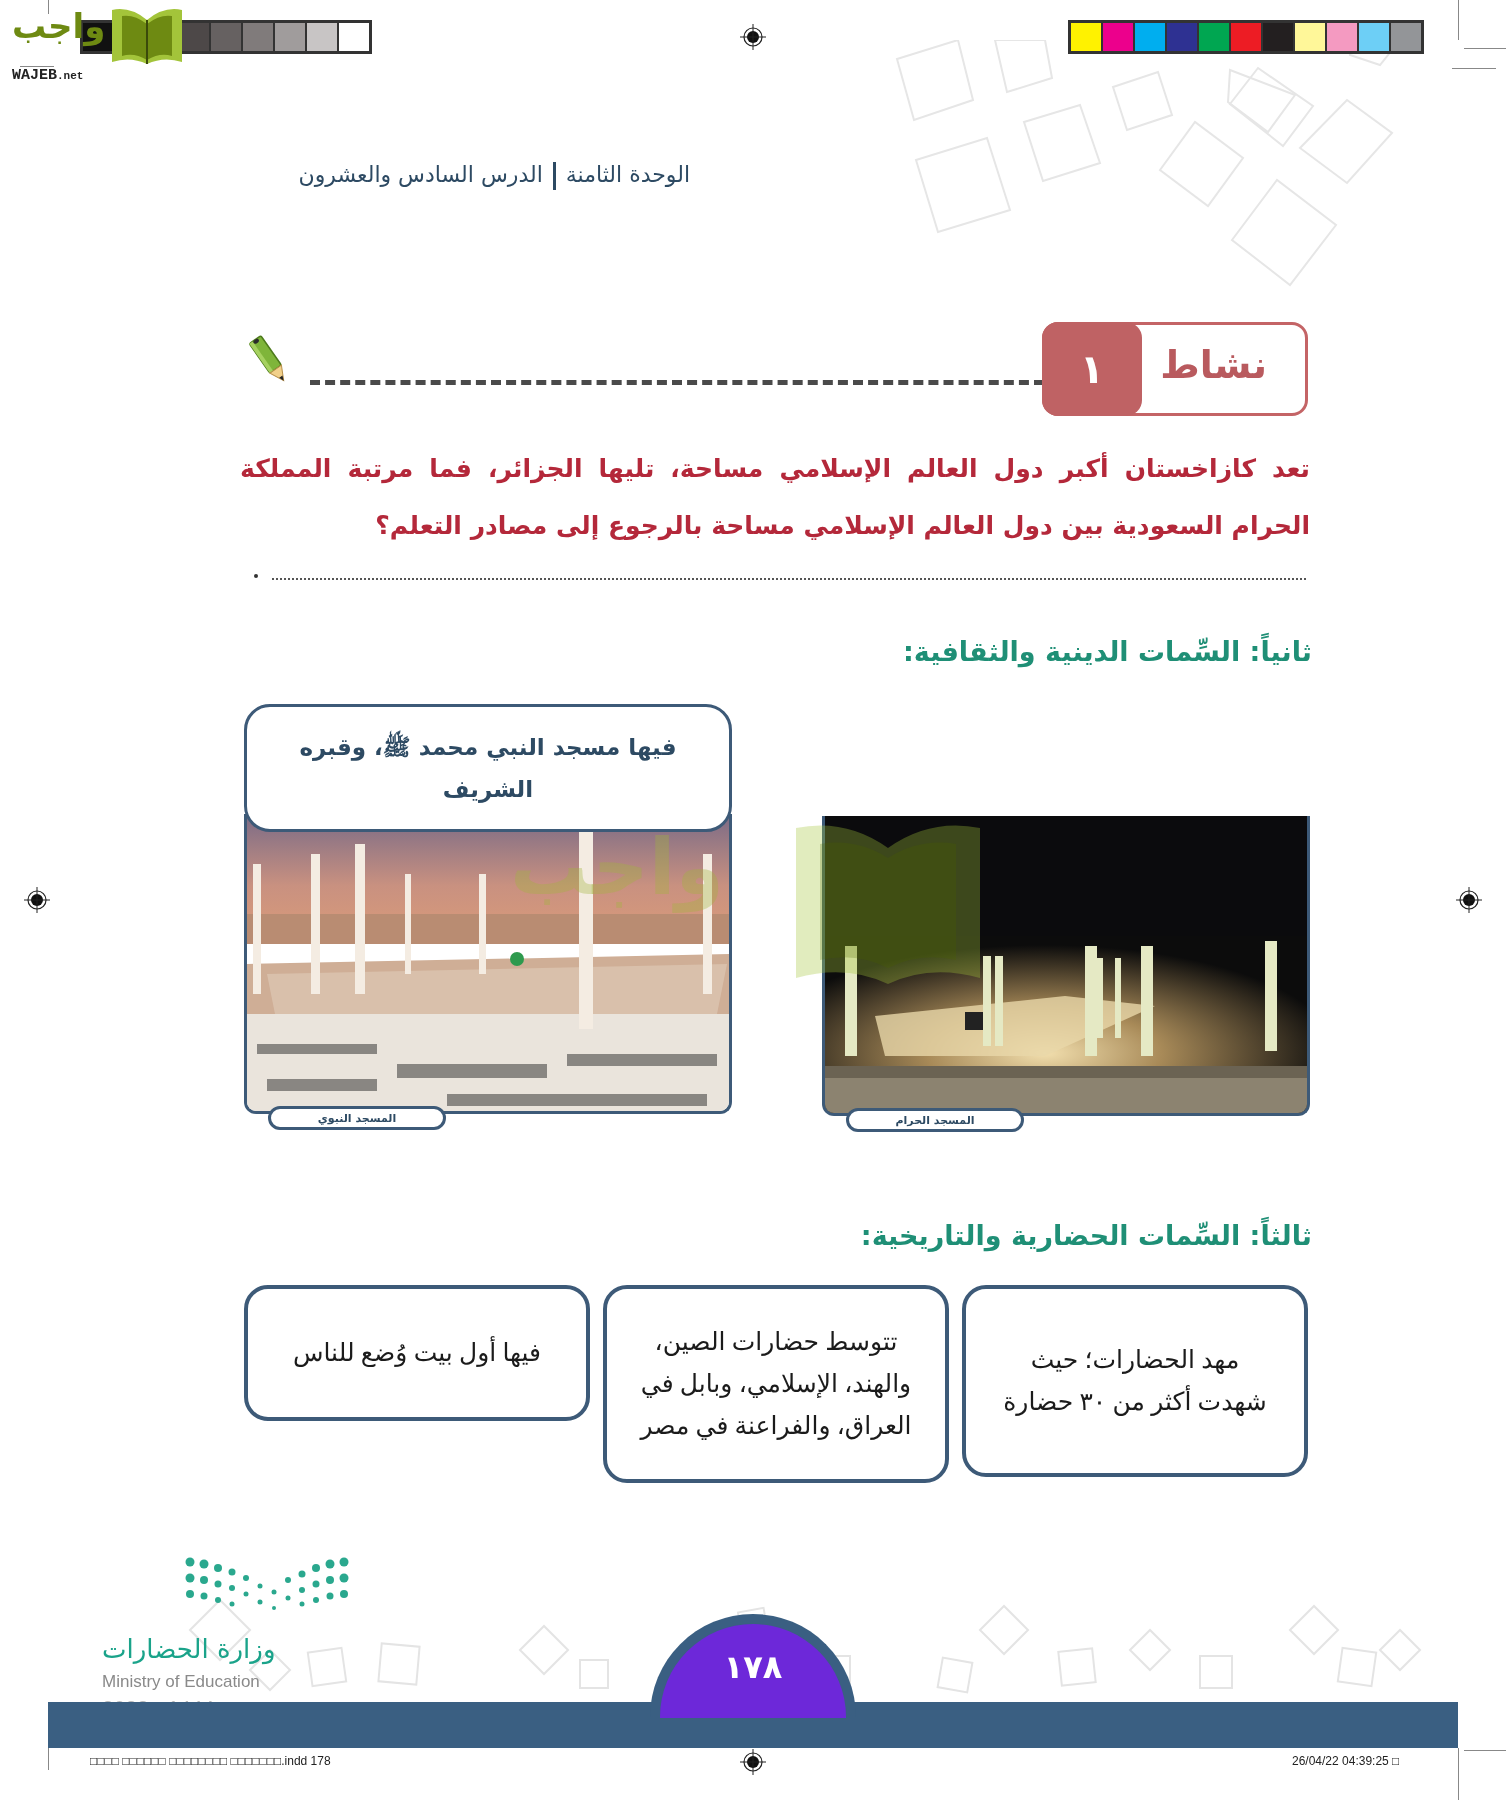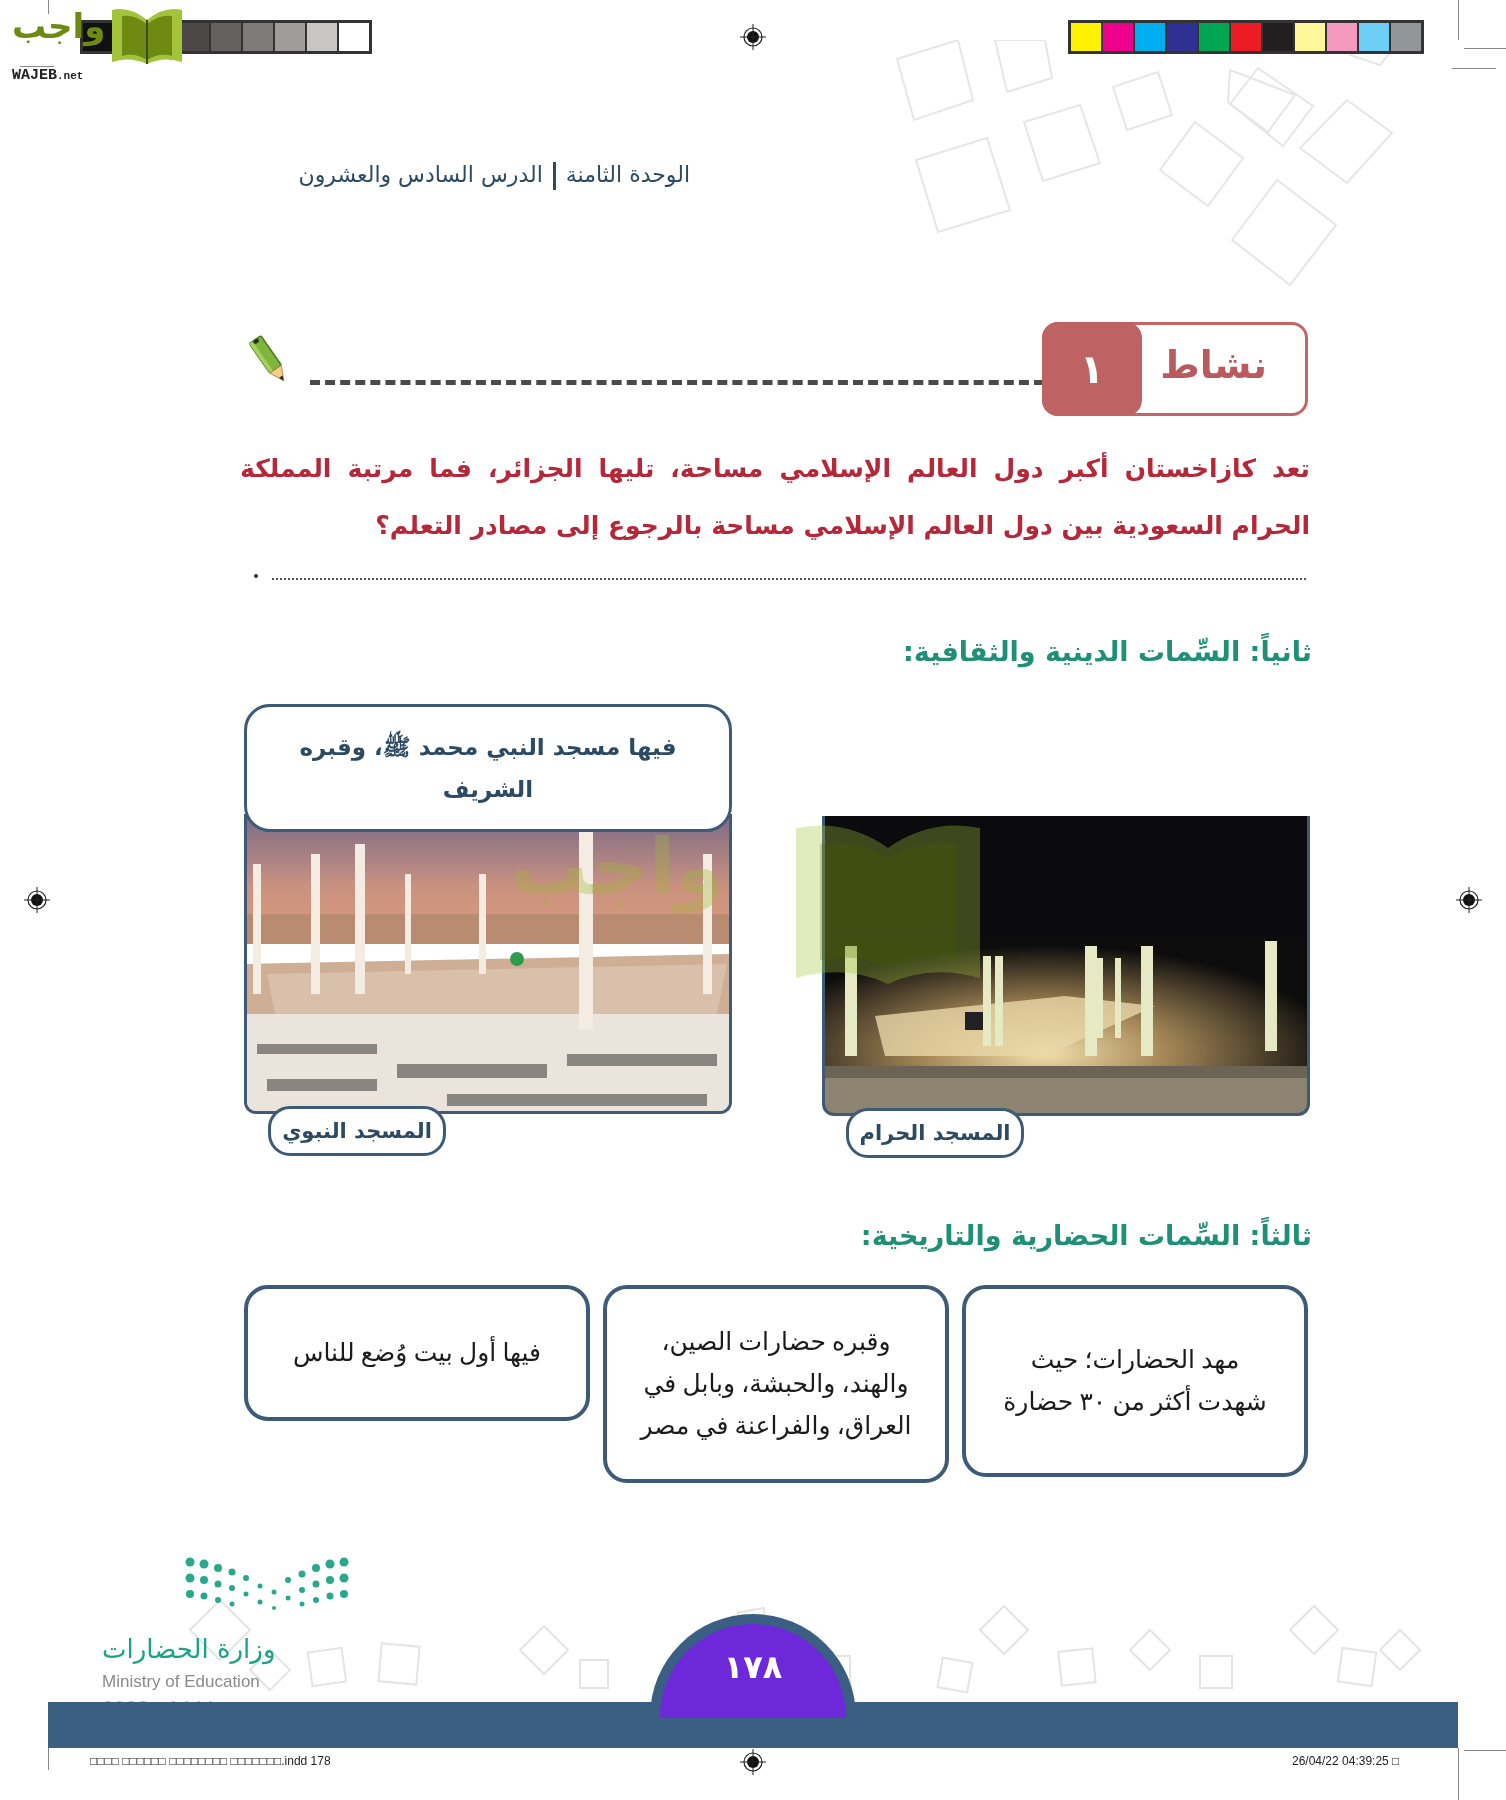--- a/index.html
+++ b/index.html
@@ -42,21 +42,21 @@
   .answer-line { position: absolute; left: 272px; top: 578px; width: 1034px; border-top: 2px dotted #555; }
   .answer-dot { position: absolute; left: 254px; top: 574px; width: 4px; height: 4px; border-radius: 2px; background: #333; }
 
   
   .sec-title { position: absolute; right: 194px; font-size: 27px; font-weight: bold; color: #1f8f76; direction: rtl; white-space: nowrap; }
 
   
   .card { position: absolute; width: 488px; }
   .card .photo { position: absolute; left: 0; top: 110px; width: 488px; border: 3px solid #3d5a78; border-top: none; border-radius: 0 0 12px 12px; overflow: hidden; }
   .card .caption-top { position: absolute; left: 0; top: 0; width: 488px; height: 128px; background: #fff; border: 3px solid #3d5a78; border-radius: 26px; display: flex; align-items: center; justify-content: center; text-align: center; direction: rtl; font-size: 23px; font-weight: bold; color: #2d4a63; line-height: 42px; padding: 0 40px; z-index: 2; }
-  .card .caption-bottom { position: absolute; left: 24px; width: 178px; height: 50px; background: #fff; border: 3px solid #3d5a78; border-radius: 22px; display: flex; align-items: center; justify-content: center; direction: rtl; font-size: 21px; font-weight: bold; color: #2d4a63; z-index: 3; }
+  .card .caption-bottom { position: absolute; left: 24px; width: 178px; height: 24px; background: #fff; border: 3px solid #3d5a78; border-radius: 22px; display: flex; align-items: center; justify-content: center; direction: rtl; font-size: 11px; font-weight: bold; color: #2d4a63; z-index: 3; }
 
   
   .fbox { position: absolute; top: 1285px; height: 192px; width: 346px; border: 4px solid #3d5a78; border-radius: 24px; background: #fff; display: flex; align-items: center; justify-content: center; text-align: center; direction: rtl; font-family: "Liberation Serif", serif; font-size: 25px; color: #1b1b1b; line-height: 42px; padding: 0 28px; }
 
   
   .ministry { position: absolute; left: 96px; top: 1556px; width: 260px; height: 170px; }
   .min-ar { position: absolute; left: 6px; top: 78px; font-size: 26px; color: #1aa38a; direction: rtl; }
   .min-en { position: absolute; left: 6px; top: 116px; font-size: 17px; color: #8a8a8a; font-family: "Liberation Sans", sans-serif; }
   .min-yr { position: absolute; left: 6px; top: 140px; font-size: 21px; color: #b8b8b8; font-family: "Liberation Sans", sans-serif; }
   .footer-band { position: absolute; left: 48px; top: 1702px; width: 1410px; height: 46px; background: #3a5f82; }
@@ -274,21 +274,21 @@
 <svg class="watermark-book" viewBox="0 0 224 166">
   <path d="M112 30 Q70 0 20 10 L20 160 Q70 146 112 166 Z" fill="#a3c43a" opacity="0.6"></path>
   <path d="M112 30 Q154 0 204 10 L204 160 Q154 146 112 166 Z" fill="#a3c43a" opacity="0.6"></path>
   <path d="M112 40 Q80 20 44 26 L44 142 Q80 134 112 150 Z" fill="#6e8a12" opacity="0.7"></path>
   <path d="M112 40 Q144 20 180 26 L180 142 Q144 134 112 150 Z" fill="#6e8a12" opacity="0.7"></path>
 </svg>
 
 <div class="sec-title" style="top:1220px">ثالثاً: السِّمات الحضارية والتاريخية:</div>
 
 <div class="fbox" style="left:962px">مهد الحضارات؛ حيث شهدت أكثر من ٣٠ حضارة</div>
-<div class="fbox" style="left:603px;top:1285px;height:198px">وقبره حضارات الصين، والهند، والحبشة، وبابل في العراق، والفراعنة في مصر</div>
+<div class="fbox" style="left:603px;top:1285px;height:198px">تتوسط حضارات الصين، والهند، الإسلامي، وبابل في العراق، والفراعنة في مصر</div>
 <div class="fbox" style="left:244px;height:136px">فيها أول بيت وُضع للناس</div>
 
 <div class="ministry">
   <svg style="position:absolute;left:86px;top:0;width:170px;height:56px" viewBox="0 0 170 56">
     <g fill="#2aa88e">
       <circle cx="8" cy="6" r="4.5"></circle>
         <circle cx="22" cy="8" r="4.5"></circle>
         <circle cx="36" cy="12" r="4"></circle>
         <circle cx="50" cy="16" r="3.5"></circle>
         <circle cx="64" cy="22" r="3"></circle>

